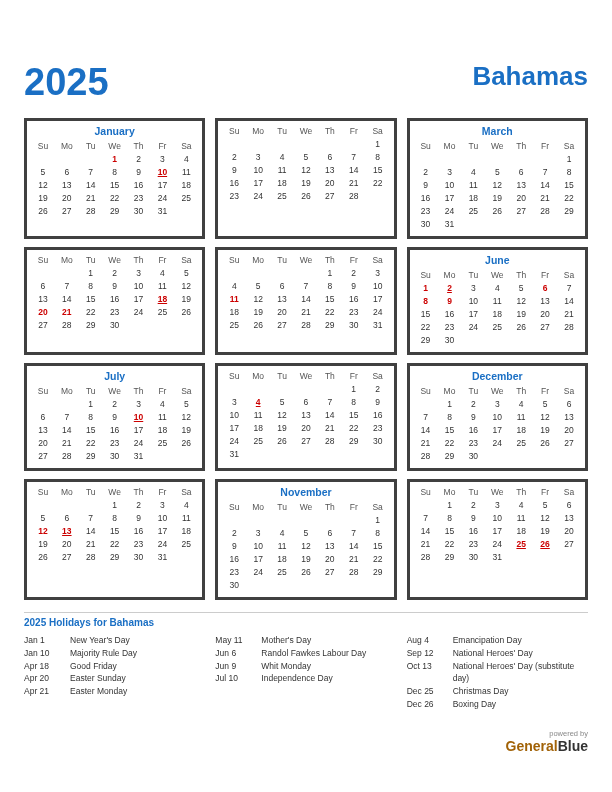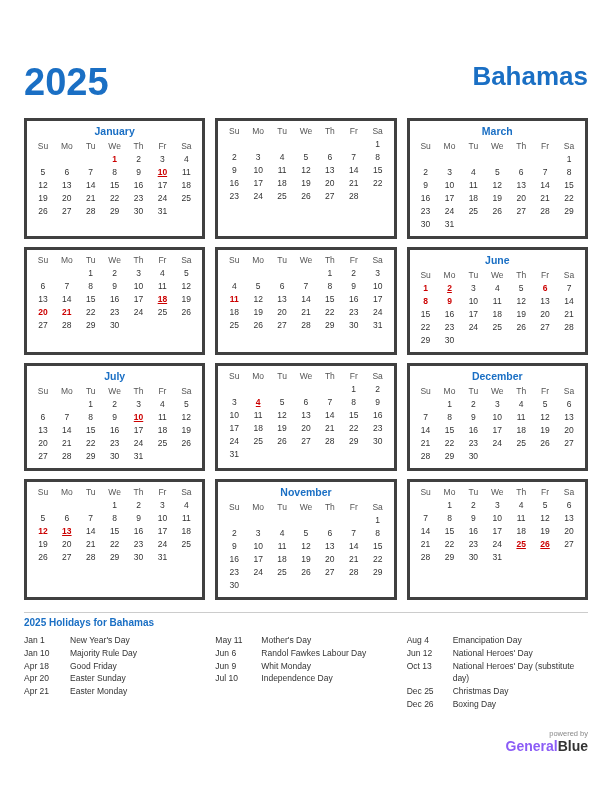--- a/index.html
+++ b/index.html
@@ -107,21 +107,21 @@
     .powered-by {
       font-size: 7.5px;
       color: #888;
     }
     .general-blue {
       font-size: 14px;
       font-weight: bold;
       color: #333;
     }
     .general-blue span {
-      color: #8b5cf6;
+      color: #a16207;
     }
   </style>
 </head>
 <body>
 
 <div class="header">
   <div class="year">2025</div>
   <div class="country">Bahamas</div>
 </div>
 
@@ -947,21 +947,21 @@
           <span class="holiday-date">Jul 10</span>
           <span class="holiday-name">Independence Day</span>
         </div>
       </div>
       <div>
         <div class="holiday-item">
           <span class="holiday-date">Aug 4</span>
           <span class="holiday-name">Emancipation Day</span>
         </div>
         <div class="holiday-item">
-          <span class="holiday-date">Jun 12</span>
+          <span class="holiday-date">Sep 12</span>
           <span class="holiday-name">National Heroes' Day</span>
         </div>
         <div class="holiday-item">
           <span class="holiday-date">Oct 13</span>
           <span class="holiday-name">National Heroes' Day (substitute day)</span>
         </div>
         <div class="holiday-item">
           <span class="holiday-date">Dec 25</span>
           <span class="holiday-name">Christmas Day</span>
         </div>

